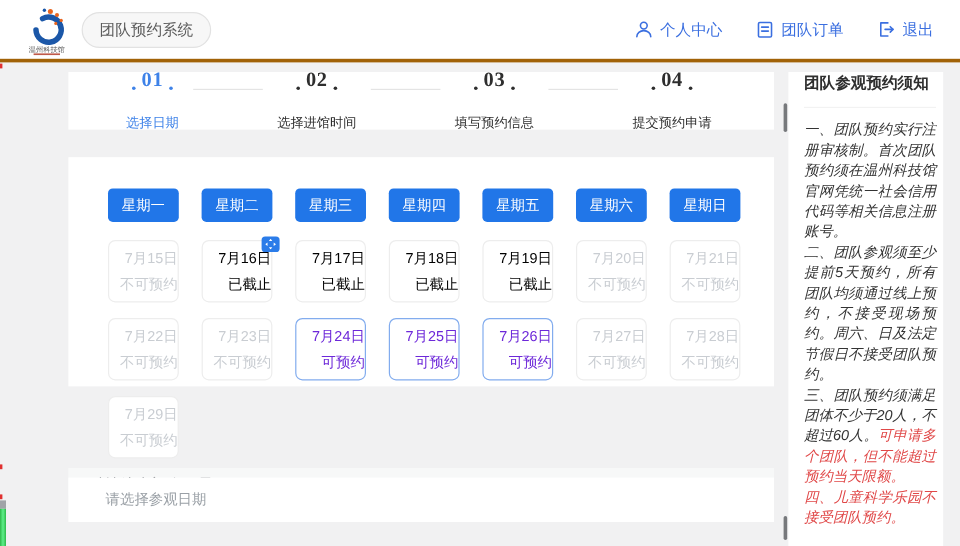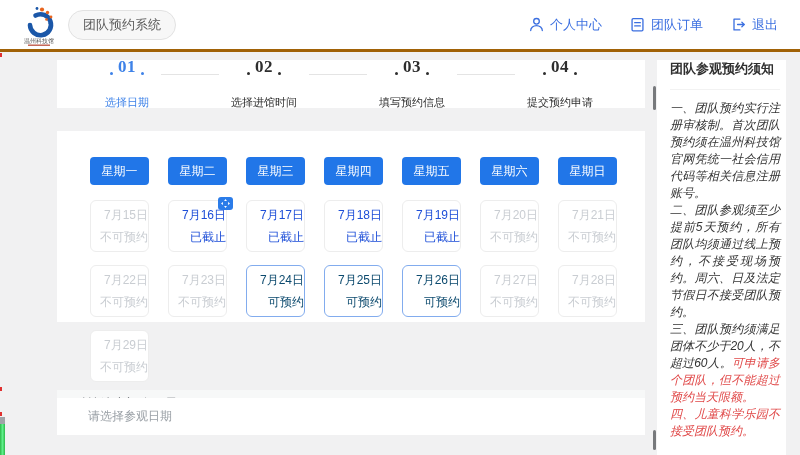--- a/index.html
+++ b/index.html
@@ -33,22 +33,22 @@
   .weekday-row { position:absolute; left:33px; top:26px; display:grid;
                  grid-template-columns:repeat(7,59px); column-gap:19px; }
   .weekday-btn { height:28px; background:#2176e8; color:#fff; font-size:12px; border:none;
                  border-radius:4px; cursor:pointer; font-family:inherit; }
   .cal-grid { position:absolute; left:33px; top:69px; display:grid;
               grid-template-columns:repeat(7,59px); column-gap:19px; row-gap:13px; }
   .cal-cell { position:relative; height:52px; border:1px solid #ededed; border-radius:6px; background:#fff;
               display:flex; flex-direction:column; align-items:flex-end; justify-content:center; gap:5px;
               font-size:12px; }
   .cal-cell.unavailable { color:#c9cdd2; }
-  .cal-cell.closed { color:#1d4ed8; }
-  .cal-cell.available { color:#0c4a6e; border-color:#82acee; cursor:pointer; }
+  .cal-cell.closed { color:#000000; }
+  .cal-cell.available { color:#6d28d9; border-color:#82acee; cursor:pointer; }
   .cal-badge { position:absolute; top:-4px; right:-7px; width:15px; height:13px; background:#2b7ce9;
                border-radius:3px; display:flex; align-items:center; justify-content:center; }
 
   
   .tickets-band { position:absolute; left:57px; top:390px; width:588px; height:24px; background:#f7f8f8;
                   border-bottom:1px solid #ececec; display:flex; align-items:flex-end; padding-left:17px;
                   font-size:13px; color:#5c6066; }
   .tickets-row { position:absolute; left:57px; top:398px; width:588px; height:37px; background:#fff;
                  display:flex; align-items:center; padding-left:31px; font-size:12px; color:#9aa0a6; }
 

